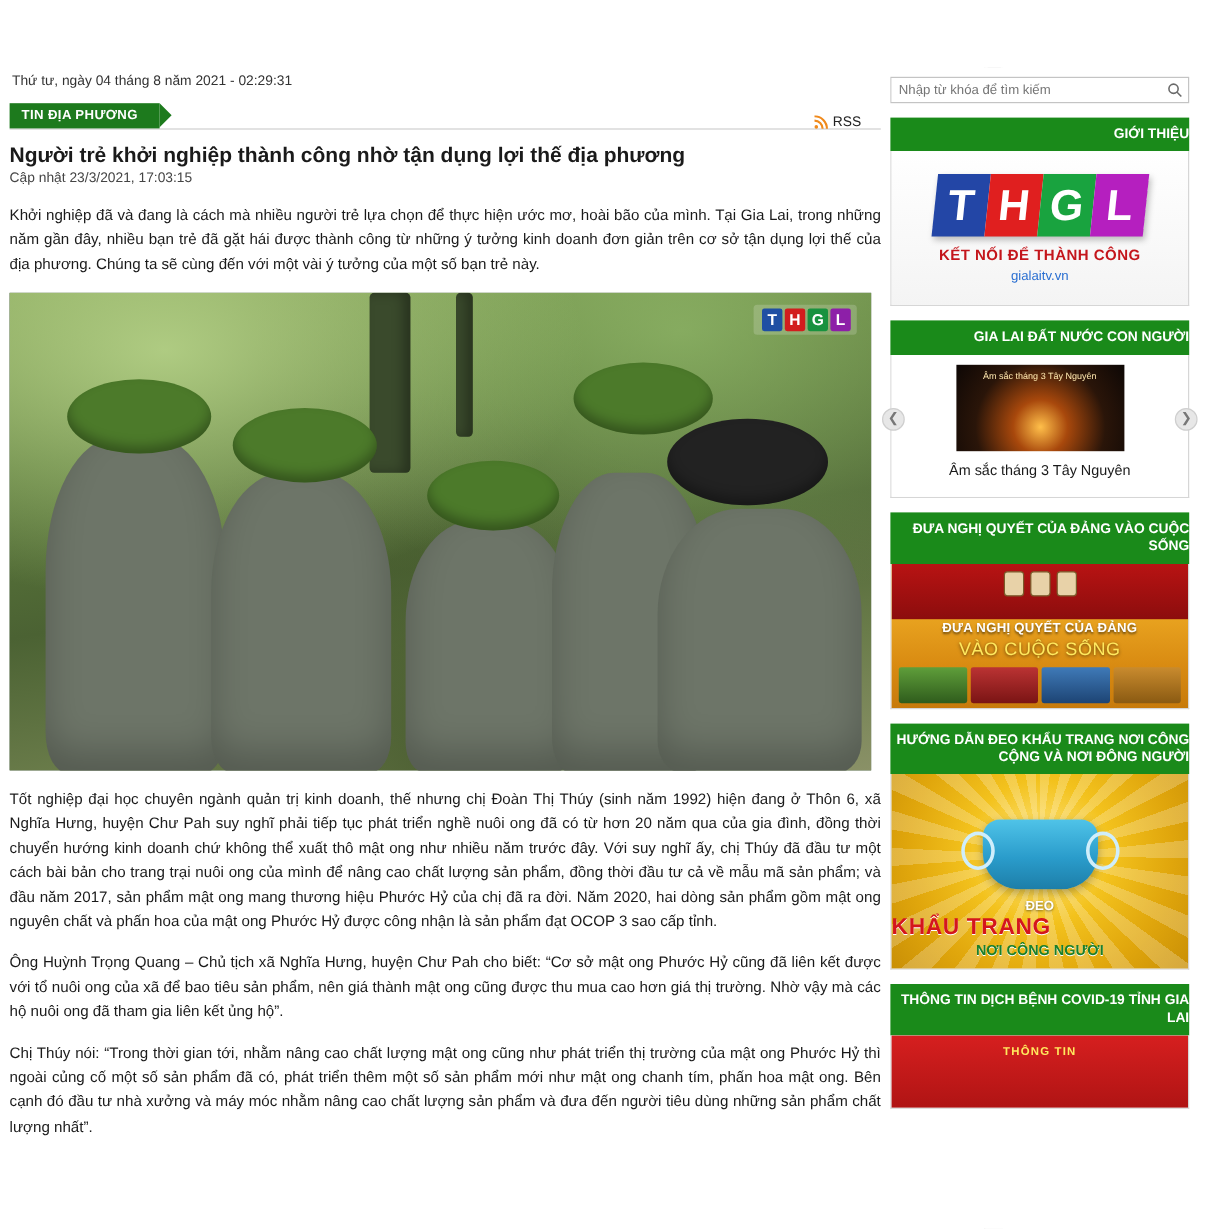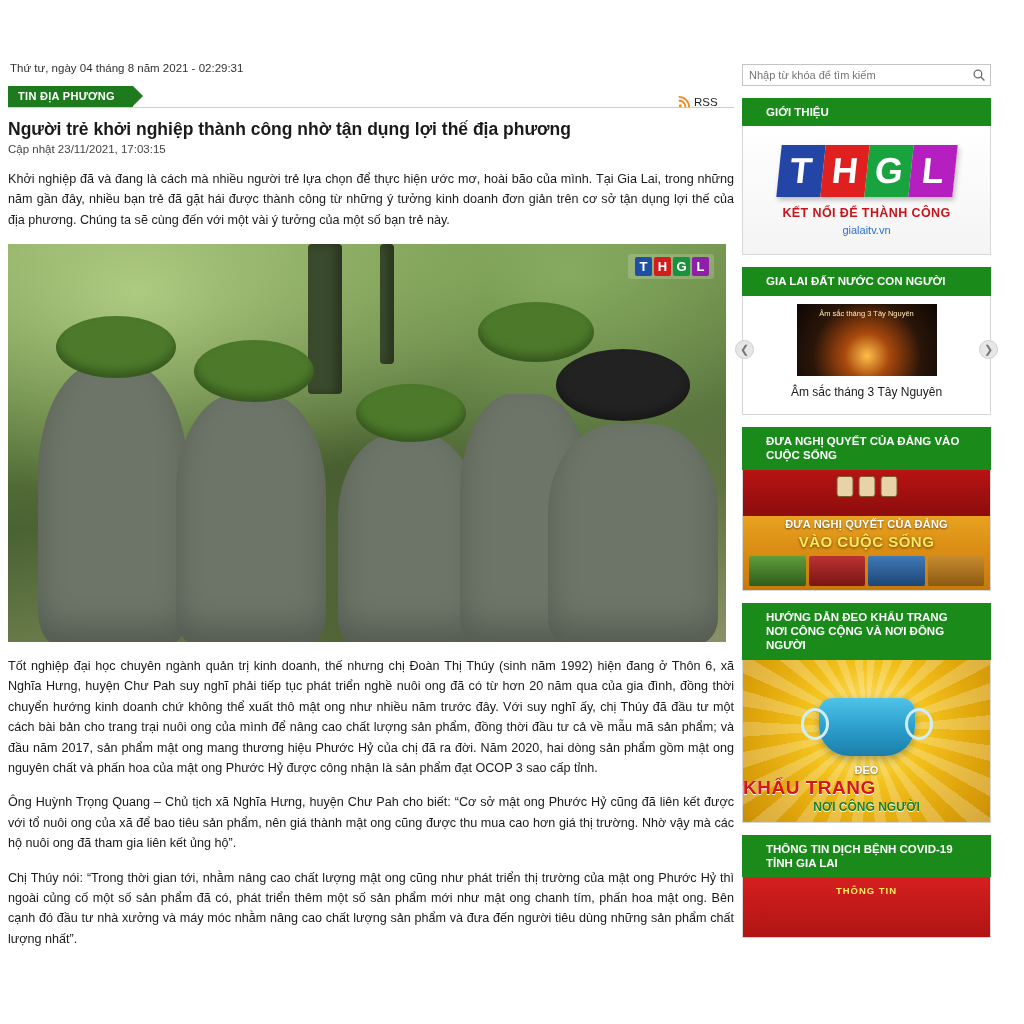--- a/index.html
+++ b/index.html
@@ -143,22 +143,23 @@
     position: absolute; right: 250px; top: 40px;
     width: 64px; display: flex; align-items: center; gap: 4px;
     font-size: 11.5px; color: #222;
   }
   .rss-icon { width: 12px; height: 12px; color: #f08a1c; }
 
   .panel { margin-top: 12px; width: 249px; }
   .panel-head {
     background: #1a8a1a; color: #fff;
     font-size: 11.5px; font-weight: bold;
-    padding: 7px 24px; line-height: 1.25;
+    padding: 7px 0; line-height: 1.25;
     text-transform: uppercase;
+    text-align: right;
   }
   .panel-body {
     border: 1px solid #d6d6d6; border-top: 0;
     background: #fff;
   }
 
   
   .thgl-logo-box {
     height: 128px; position: relative;
     background: linear-gradient(180deg,#ffffff 0%,#f4f4f4 100%);
@@ -226,21 +227,21 @@
     display: block; width: 17px; height: 21px; border-radius: 3px;
     background: #e8d2a8; border: 1px solid #7a5a2a;
   }
   .banner-nq .t1 {
     position: absolute; top: 48px; left: 0; right: 0; text-align: center;
     color: #fff; font-weight: bold; font-size: 11px; letter-spacing: .2px;
     text-shadow: 0 1px 2px rgba(0,0,0,.55);
   }
   .banner-nq .t2 {
     position: absolute; top: 63px; left: 0; right: 0; text-align: center;
-    color: #ffe95e; font-weight: bold; font-size: 15px; letter-spacing: .5px;
+    color: #ffe95e; font-weight: normal; font-size: 15px; letter-spacing: .5px;
     text-shadow: 0 1px 3px rgba(0,0,0,.6);
   }
   .banner-nq .strip {
     position: absolute; bottom: 4px; left: 6px; right: 6px; height: 30px;
     display: flex; gap: 3px;
   }
   .banner-nq .strip i {
     flex: 1; border-radius: 2px;
   }
   .banner-nq .strip i:nth-child(1){ background: linear-gradient(180deg,#5f9e3a,#2f5c1c); }
@@ -318,21 +319,21 @@
 
     <div class="left-col">
 
       <div class="datebar">Thứ tư, ngày 04 tháng 8 năm 2021 - 02:29:31</div>
 
       <div class="cat-ribbon-wrap">
         <div class="cat-ribbon">TIN ĐỊA PHƯƠNG</div>
       </div>
 
       <h1 class="headline">Người trẻ khởi nghiệp thành công nhờ tận dụng lợi thế địa phương</h1>
-      <div class="updated">Cập nhật 23/11/2021, 17:03:15</div>
+      <div class="updated">Cập nhật 23/3/2021, 17:03:15</div>
 
       <p class="lede">Khởi nghiệp đã và đang là cách mà nhiều người trẻ lựa chọn để thực hiện ước mơ, hoài bão của mình. Tại Gia Lai, trong những năm gần đây, nhiều bạn trẻ đã gặt hái được thành công từ những ý tưởng kinh doanh đơn giản trên cơ sở tận dụng lợi thế của địa phương. Chúng ta sẽ cùng đến với một vài ý tưởng của một số bạn trẻ này.</p>
 
       <div class="photo-wrap">
         <div class="photo">
           <div class="trunk" style="left:300px; top:0; width:34px; height:150px;"></div>
           <div class="trunk" style="left:372px; top:0; width:14px; height:120px;"></div>
 
           <div class="fig" style="left:30px; top:120px; width:150px; height:280px;"></div>
           <div class="hat" style="left:48px; top:72px; width:120px; height:62px;"></div>

